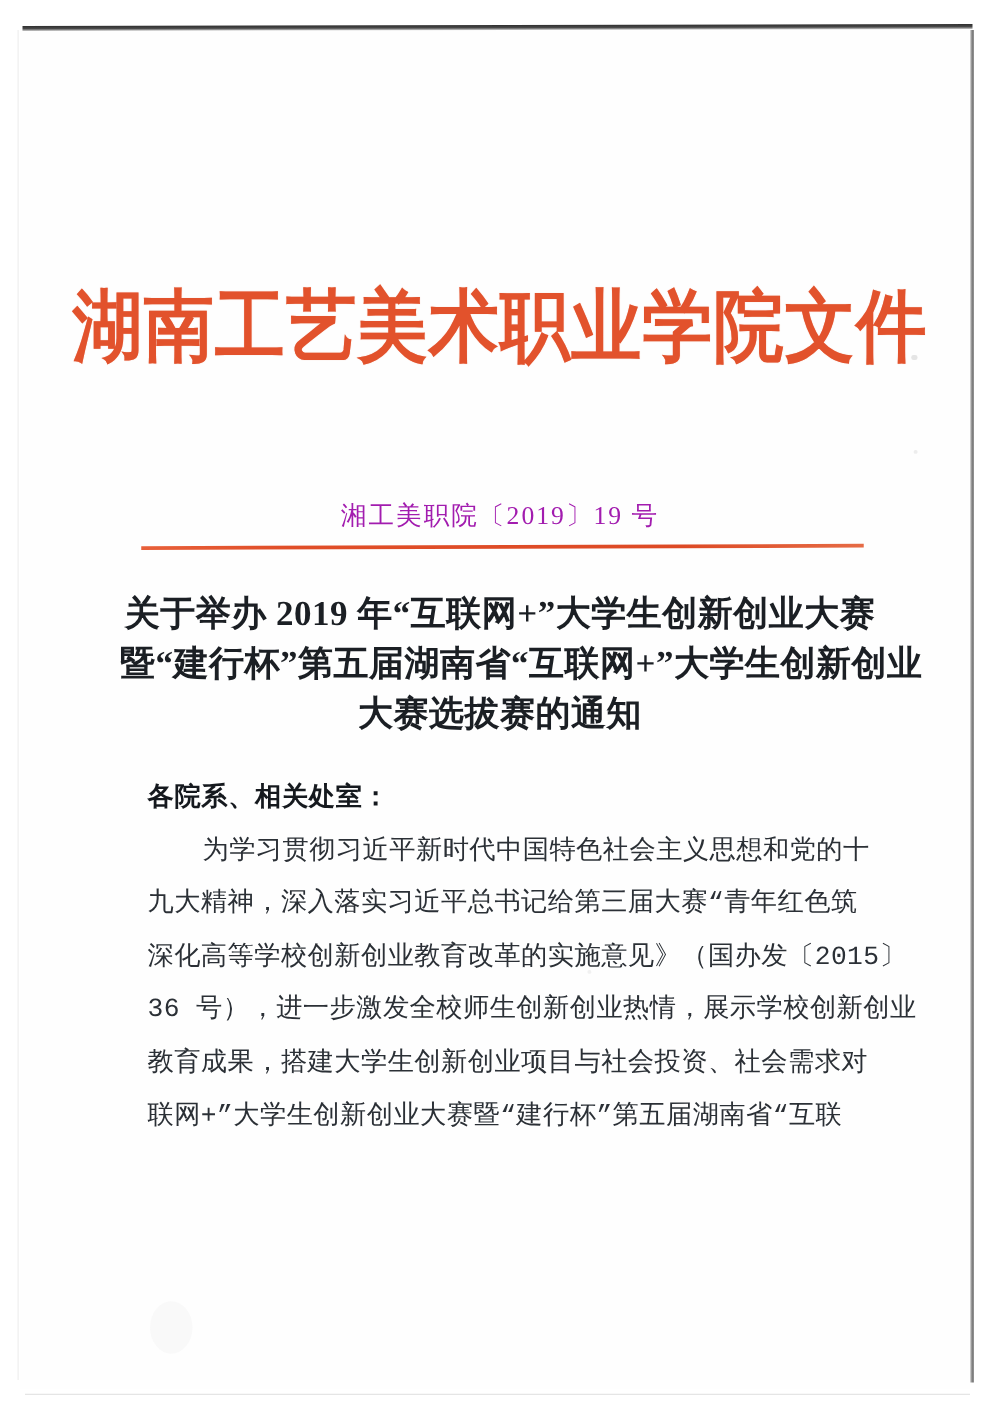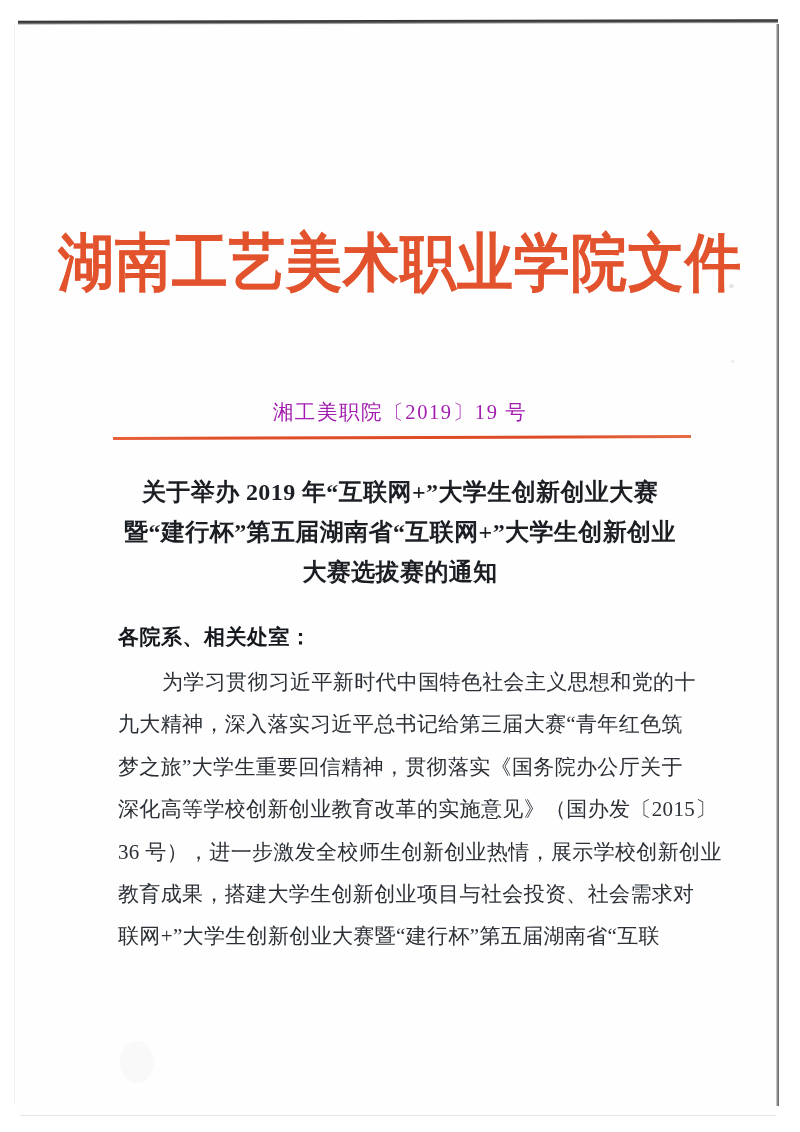--- a/index.html
+++ b/index.html
@@ -125,21 +125,21 @@
 
   
   .headline {
     position: absolute;
     left: 96px;
     top: 456px;
     width: 608px;
     text-align: center;
     font-family: "Liberation Serif", "DejaVu Serif", serif;
     font-weight: 700;
-    font-size: 24px;
+    font-size: 28px;
     line-height: 40px;
     letter-spacing: 0.4px;
     color: #1b1f24;
   }
   .headline-line {
     display: block;
     white-space: nowrap;
   }
 
   
@@ -156,21 +156,21 @@
 
   
   .body-block {
     position: absolute;
     left: 118px;
     top: 645px;
     width: 576px;
   }
   .body-line {
     display: block;
-    font-family: Liberation Serif, serif;
+    font-family: Liberation Mono, monospace;
     font-size: 21px;
     line-height: 42.4px;
     letter-spacing: 0.35px;
     color: #2b3036;
     white-space: nowrap;
     text-align: justify;
   }
   .body-line.indent {
     text-indent: 44px;
   }
@@ -209,21 +209,20 @@
     <span class="headline-line">关于举办 2019 年“互联网+”大学生创新创业大赛</span>
     <span class="headline-line">暨“建行杯”第五届湖南省“互联网+”大学生创新创业</span>
     <span class="headline-line">大赛选拔赛的通知</span>
   </div>
 
   <div class="salutation">各院系、相关处室：</div>
 
   <div class="body-block">
     <span class="body-line indent">为学习贯彻习近平新时代中国特色社会主义思想和党的十</span>
     <span class="body-line">九大精神，深入落实习近平总书记给第三届大赛“青年红色筑</span>
-    <span class="body-line">梦之旅”大学生重要回信精神，贯彻落实《国务院办公厅关于</span>
     <span class="body-line">深化高等学校创新创业教育改革的实施意见》（国办发〔2015〕</span>
     <span class="body-line">36 号），进一步激发全校师生创新创业热情，展示学校创新创业</span>
     <span class="body-line">教育成果，搭建大学生创新创业项目与社会投资、社会需求对</span>
     <span class="body-line">联网+”大学生创新创业大赛暨“建行杯”第五届湖南省“互联</span>
   </div>
 
   <div class="speck" style="left:729px; top:268px; width:5px; height:4px;"></div>
   <div class="speck" style="left:731px; top:344px; width:3px; height:3px; opacity:.35;"></div>
   <div class="speck" style="left:360px; top:525px; width:3px; height:3px; opacity:.3;"></div>
   <div class="speck" style="left:470px; top:760px; width:3px; height:3px; opacity:.28;"></div>

